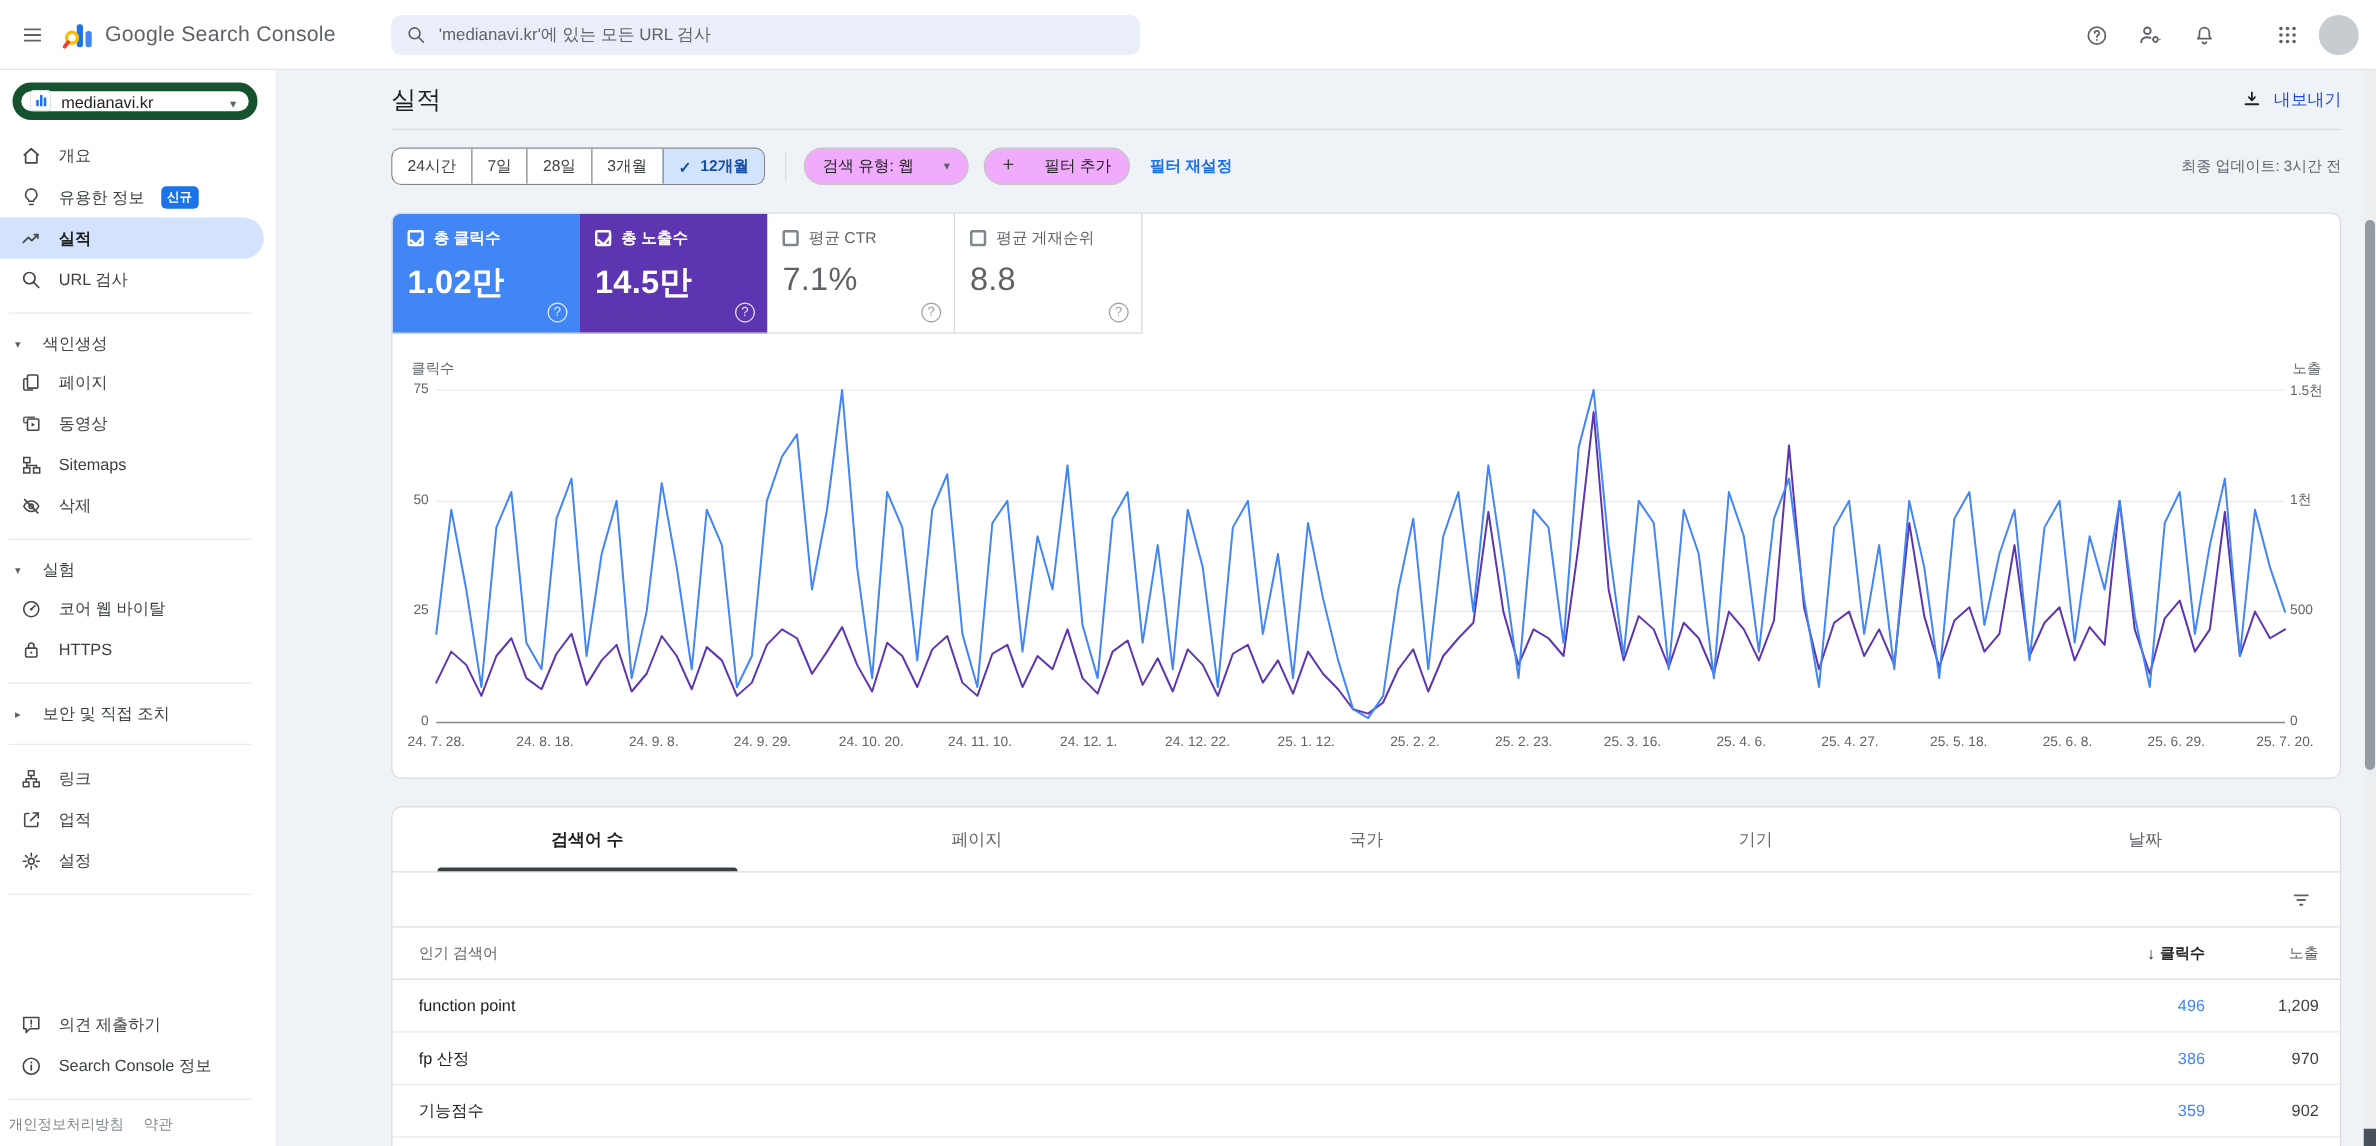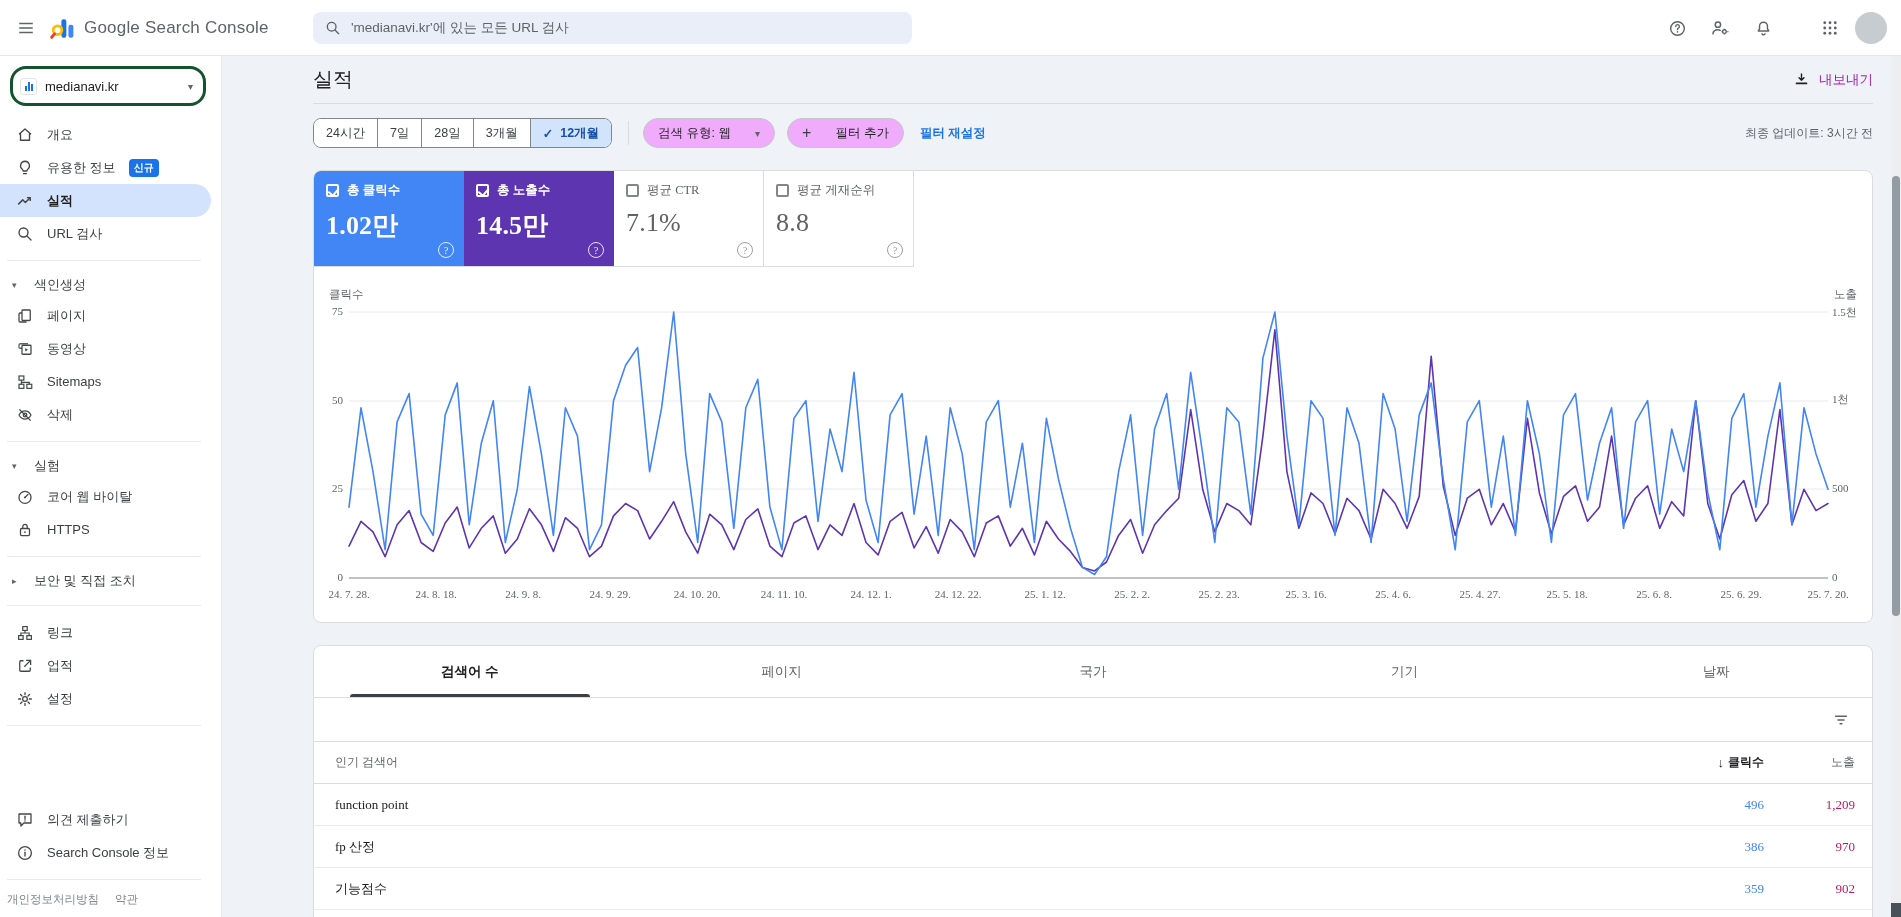--- a/index.html
+++ b/index.html
@@ -17,22 +17,22 @@
                border-radius:8px; display:flex; align-items:center; padding:0 12px; gap:10px; cursor:text; }
   .searchbox .stext { font-size:13.5px; color:#5f6368; }
   .hdr-icons { position:absolute; right:14px; top:0; height:56px; display:flex; align-items:center; gap:7px; }
   .hicon { width:36px; height:36px; display:flex; align-items:center; justify-content:center; border-radius:50%; cursor:pointer; color:#5f6368; }
   .hicon.gap { margin-left:24px; }
   .avatar { width:32px; height:32px; border-radius:50%; background:#c7ccd1; }
 
   
   .sidebar { position:absolute; top:56px; left:0; width:222px; height:861px; background:#fff;
              border-right:1px solid #e6e9ed; z-index:4; }
-  .prop-pill { margin:10px 0 12px 10px; width:196px; height:40px; border:3px solid #14532d; border-radius:16px;
-               display:flex; align-items:center; padding:0 10px 0 7px; gap:8px; cursor:pointer; background:#fff; }
+  .prop-pill { margin:10px 0 12px 10px; width:196px; height:30px; border:7px solid #14532d; border-radius:16px;
+               display:flex; align-items:flex-end; padding:0 10px 0 7px; gap:8px; cursor:pointer; background:#fff; }
   .prop-pill .pname { font-size:13px; color:#202124; flex:1; }
   .prop-icon { width:17px; height:17px; border:1px solid #e0e3e7; border-radius:3px; display:flex; align-items:flex-end; justify-content:center; gap:1px; padding-bottom:3px; background:#fff; }
   .prop-icon i { width:2px; background:#1a73e8; display:block; }
   .caret { font-size:10px; color:#5f6368; }
   .nav-item { height:33px; display:flex; align-items:center; padding-left:16px; gap:13px; font-size:13px;
               color:#3c4043; cursor:pointer; }
   .nav-item .nicon { width:18px; height:18px; color:#444746; flex:none; }
   .nav-item.sel { background:#d3e3fd; border-radius:0 20px 20px 0; margin-right:10px; color:#1f1f1f; font-weight:bold; }
   .badge { background:#1a73e8; color:#fff; font-size:10px; padding:2px 5px; border-radius:4px; font-weight:bold; }
   .sdiv { border-top:1px solid #e8eaed; margin:10px 20px 10px 7px; }
@@ -40,35 +40,35 @@
   .sec-head .scaret { font-size:9px; color:#5f6368; width:10px; }
   .side-footer { position:absolute; left:0; bottom:0; width:100%; }
   .side-links { display:flex; gap:16px; padding:8px 0 10px 7px; font-size:11.5px; color:#80868b; }
   .side-links span { cursor:pointer; }
 
   
   .main { position:absolute; left:222px; top:56px; right:0; bottom:0; background:#eff3f8; overflow:hidden; }
   .content { margin-left:91px; width:1560px; }
   .title-row { height:48px; display:flex; align-items:center; border-bottom:1px solid #dadce0; }
   .page-title { font-size:20px; color:#202124; }
-  .export-btn { margin-left:auto; display:flex; align-items:center; gap:9px; font-size:13.5px; color:#a21caf; cursor:pointer; }
+  .export-btn { margin-left:auto; display:flex; align-items:center; gap:9px; font-size:13.5px; color:#1d4ed8; cursor:pointer; }
   .filter-row { margin-top:9px; height:40px; display:flex; align-items:center; }
   .seg { display:flex; height:30px; border:1px solid #80868b; border-radius:8px; overflow:hidden; background:#fff; }
   .seg button { border:none; background:#fff; font-size:12.5px; color:#3c4043; padding:0 12px; cursor:pointer;
                 border-left:1px solid #80868b; font-family:Liberation Sans, sans-serif; height:100%; }
   .seg button:first-child { border-left:none; }
   .seg button.on { background:#d2e3fc; color:#174ea6; font-weight:bold; display:flex; align-items:center; gap:7px; }
   .vsep { width:1px; height:24px; background:#dadce0; margin:0 14px 0 16px; }
   .pill-btn { height:30px; border:1px solid #c4c7c5; border-radius:16px; background:#f0abfc; display:flex; align-items:center;
               gap:24px; padding:0 14px; font-size:12.5px; color:#1f1f1f; cursor:pointer; margin-right:12px; }
   .reset-link { font-size:12.5px; color:#1a73e8; font-weight:bold; cursor:pointer; margin-left:4px; }
   .last-update { margin-left:auto; font-size:12px; color:#5f6368; }
 
   
-  .panel { background:#fff; border:1px solid #dadce0; border-radius:8px;font-family:Liberation Serif, serif; }
+  .panel { background:#fff; border:1px solid #dadce0; border-radius:8px; }
   .chart-panel { margin-top:17px; height:453px; overflow:hidden; }
   .cards-row { display:flex; height:96px; }
   .mcard { width:150px; height:96px; padding:11px 12px; position:relative; cursor:pointer;
            border-bottom:1px solid #dadce0; }
   .mcard.white { border-right:1px solid #dadce0; background:#fff; }
   .mcard.white:first-of-type { border-left:none; }
   .mcard .mlabel { display:flex; align-items:center; gap:8px; font-size:12.5px; }
   .mcard.tinted { color:#fff; }
   .mcard.tinted .mlabel { color:#fff; font-weight:bold; }
   .mcard.white .mlabel { color:#5f6368; }
@@ -100,21 +100,21 @@
   .tab.active::after { content:""; position:absolute; left:36px; right:36px; bottom:0; height:3px; background:#3c4043; border-radius:3px 3px 0 0; }
   .toolbar-row { height:44px; border-bottom:1px solid #dadce0; display:flex; align-items:center; justify-content:flex-end; padding-right:22px; }
   .trow { display:flex; align-items:center; height:42px; }
   .trow.head { color:#5f6368; font-size:12px; border-bottom:1px solid #dadce0; }
   .trow.datarow { border-bottom:1px solid #e8eaed; font-size:13px; cursor:pointer;justify-content:flex-end; }
   .c-query { flex:1; padding-left:21px; }
   .c-clicks { width:110px; text-align:right; }
   .c-impr { width:108px; text-align:right; padding-right:17px; }
   .head .c-clicks { display:flex; justify-content:flex-end; align-items:center; gap:4px; }
   .val-clicks { color:#4285f4; }
-  .val-impr { color:#be185d; }
+  .val-impr { color:#404040; }
 
   
   .scrollbar { position:absolute; right:0; top:56px; width:10px; bottom:0; background:#eceef0; z-index:6; }
   .sthumb { position:absolute; left:1px; right:1px; top:120px; height:440px; background:#939ba3; border-radius:4px; cursor:grab; }
   .scap { position:absolute; left:0; right:0; bottom:0; height:14px; background:#49525a; }
 </style>
 </head>
 <body>
 
 <div class="header">

